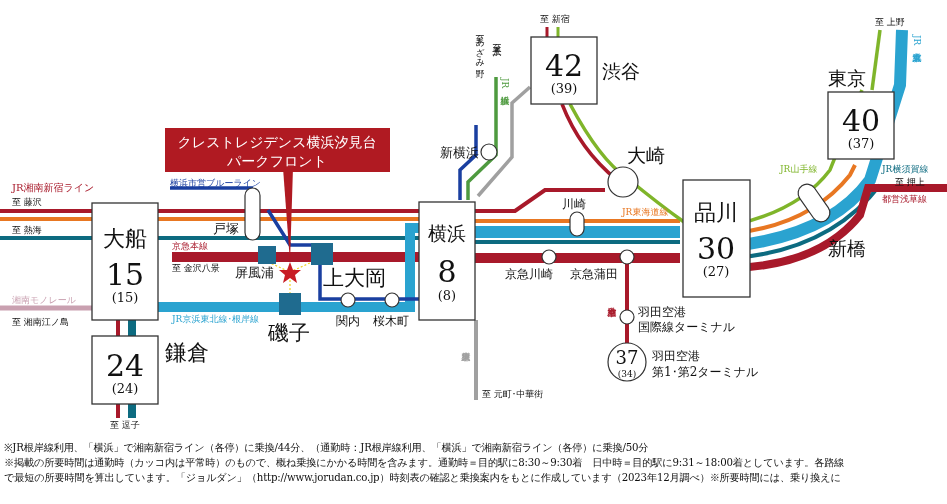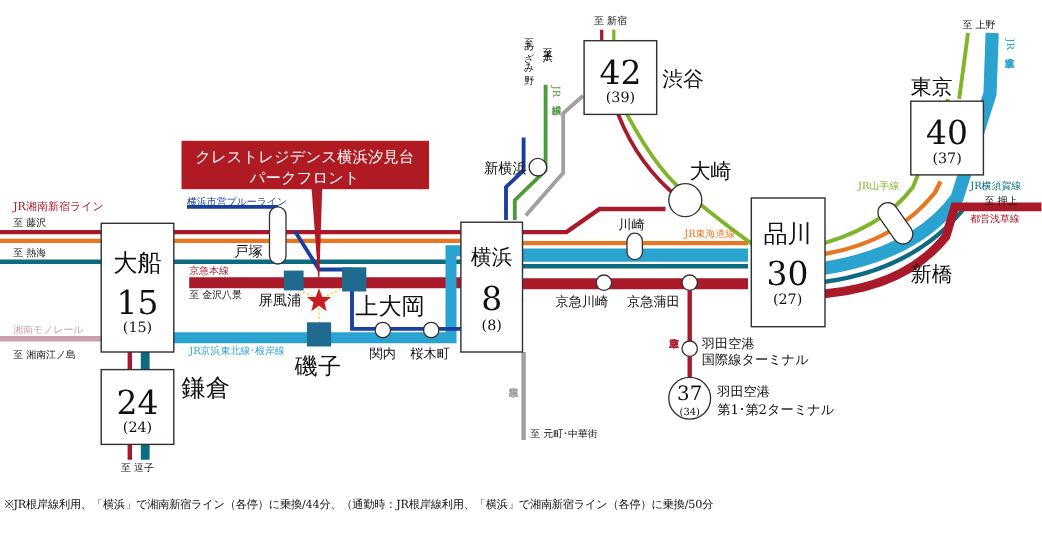--- a/index.html
+++ b/index.html
@@ -1,19 +1,19 @@
 <!DOCTYPE html>
 <html><head>
 <meta charset="utf-8">
 <style>
   html, body { margin:0; padding:0; background:#ffffff; }
   body { width:947px; height:504px; position:relative; overflow:hidden; font-family:"DejaVu Serif", serif; }
   #map { position:absolute; left:0; top:0; width:947px; height:504px; }
   .serif { font-family:"DejaVu Serif","Liberation Serif",serif; }
-  .notes { position:absolute; left:4px; top:452px; width:940px; font-family:"DejaVu Serif","Liberation Serif",serif; font-size:10.2px; line-height:15px; color:#111; letter-spacing:-0.2px; }
+  .notes { position:absolute; left:4px; top:440px; width:940px; font-family:"DejaVu Serif","Liberation Serif",serif; font-size:10.2px; line-height:15px; color:#111; letter-spacing:-0.2px; }
   .notes div { white-space:nowrap; overflow:hidden; }
 </style>
 </head>
 <body>
 
 <svg id="map" viewBox="0 0 947 504" xmlns="http://www.w3.org/2000/svg">
 
   <line x1="0" y1="308" x2="92" y2="308" stroke="#c9a0b0" stroke-width="5"></line>
 
   <line x1="118" y1="320" x2="118" y2="418" stroke="#a8192a" stroke-width="4"></line>
@@ -164,13 +164,15 @@
   <text x="480" y="28" font-size="9" fill="#111" class="serif" writing-mode="tb">至 あざみ野</text>
   <text x="497" y="37" font-size="9" fill="#111" class="serif" writing-mode="tb">至 八王子</text>
   <text x="540" y="22" font-size="9" fill="#111" class="serif">至 新宿</text>
   <text x="875" y="25" font-size="9" fill="#111" class="serif">至 上野</text>
   <text x="895" y="185" font-size="9" fill="#111" class="serif">至 押上</text>
   <text x="482" y="397" font-size="9" fill="#111" class="serif">至 元町･中華街</text>
 </svg>
 
 <div class="notes">
   <div>※JR根岸線利用、「横浜」で湘南新宿ライン（各停）に乗換/44分、（通勤時：JR根岸線利用、「横浜」で湘南新宿ライン（各停）に乗換/50分</div>
+  <div>※掲載の所要時間は通勤時（カッコ内は平常時）のもので、概ね乗換にかかる時間を含みます。通勤時＝目的駅に8:30～9:30着　日中時＝目的駅に9:31～18:00着としています。各路線</div>
+  <div>で最短の所要時間を算出しています。「ジョルダン」（http://www.jorudan.co.jp）時刻表の確認と乗換案内をもとに作成しています（2023年12月調べ）※所要時間には、乗り換えに</div>
 </div>
 
 </body></html>

